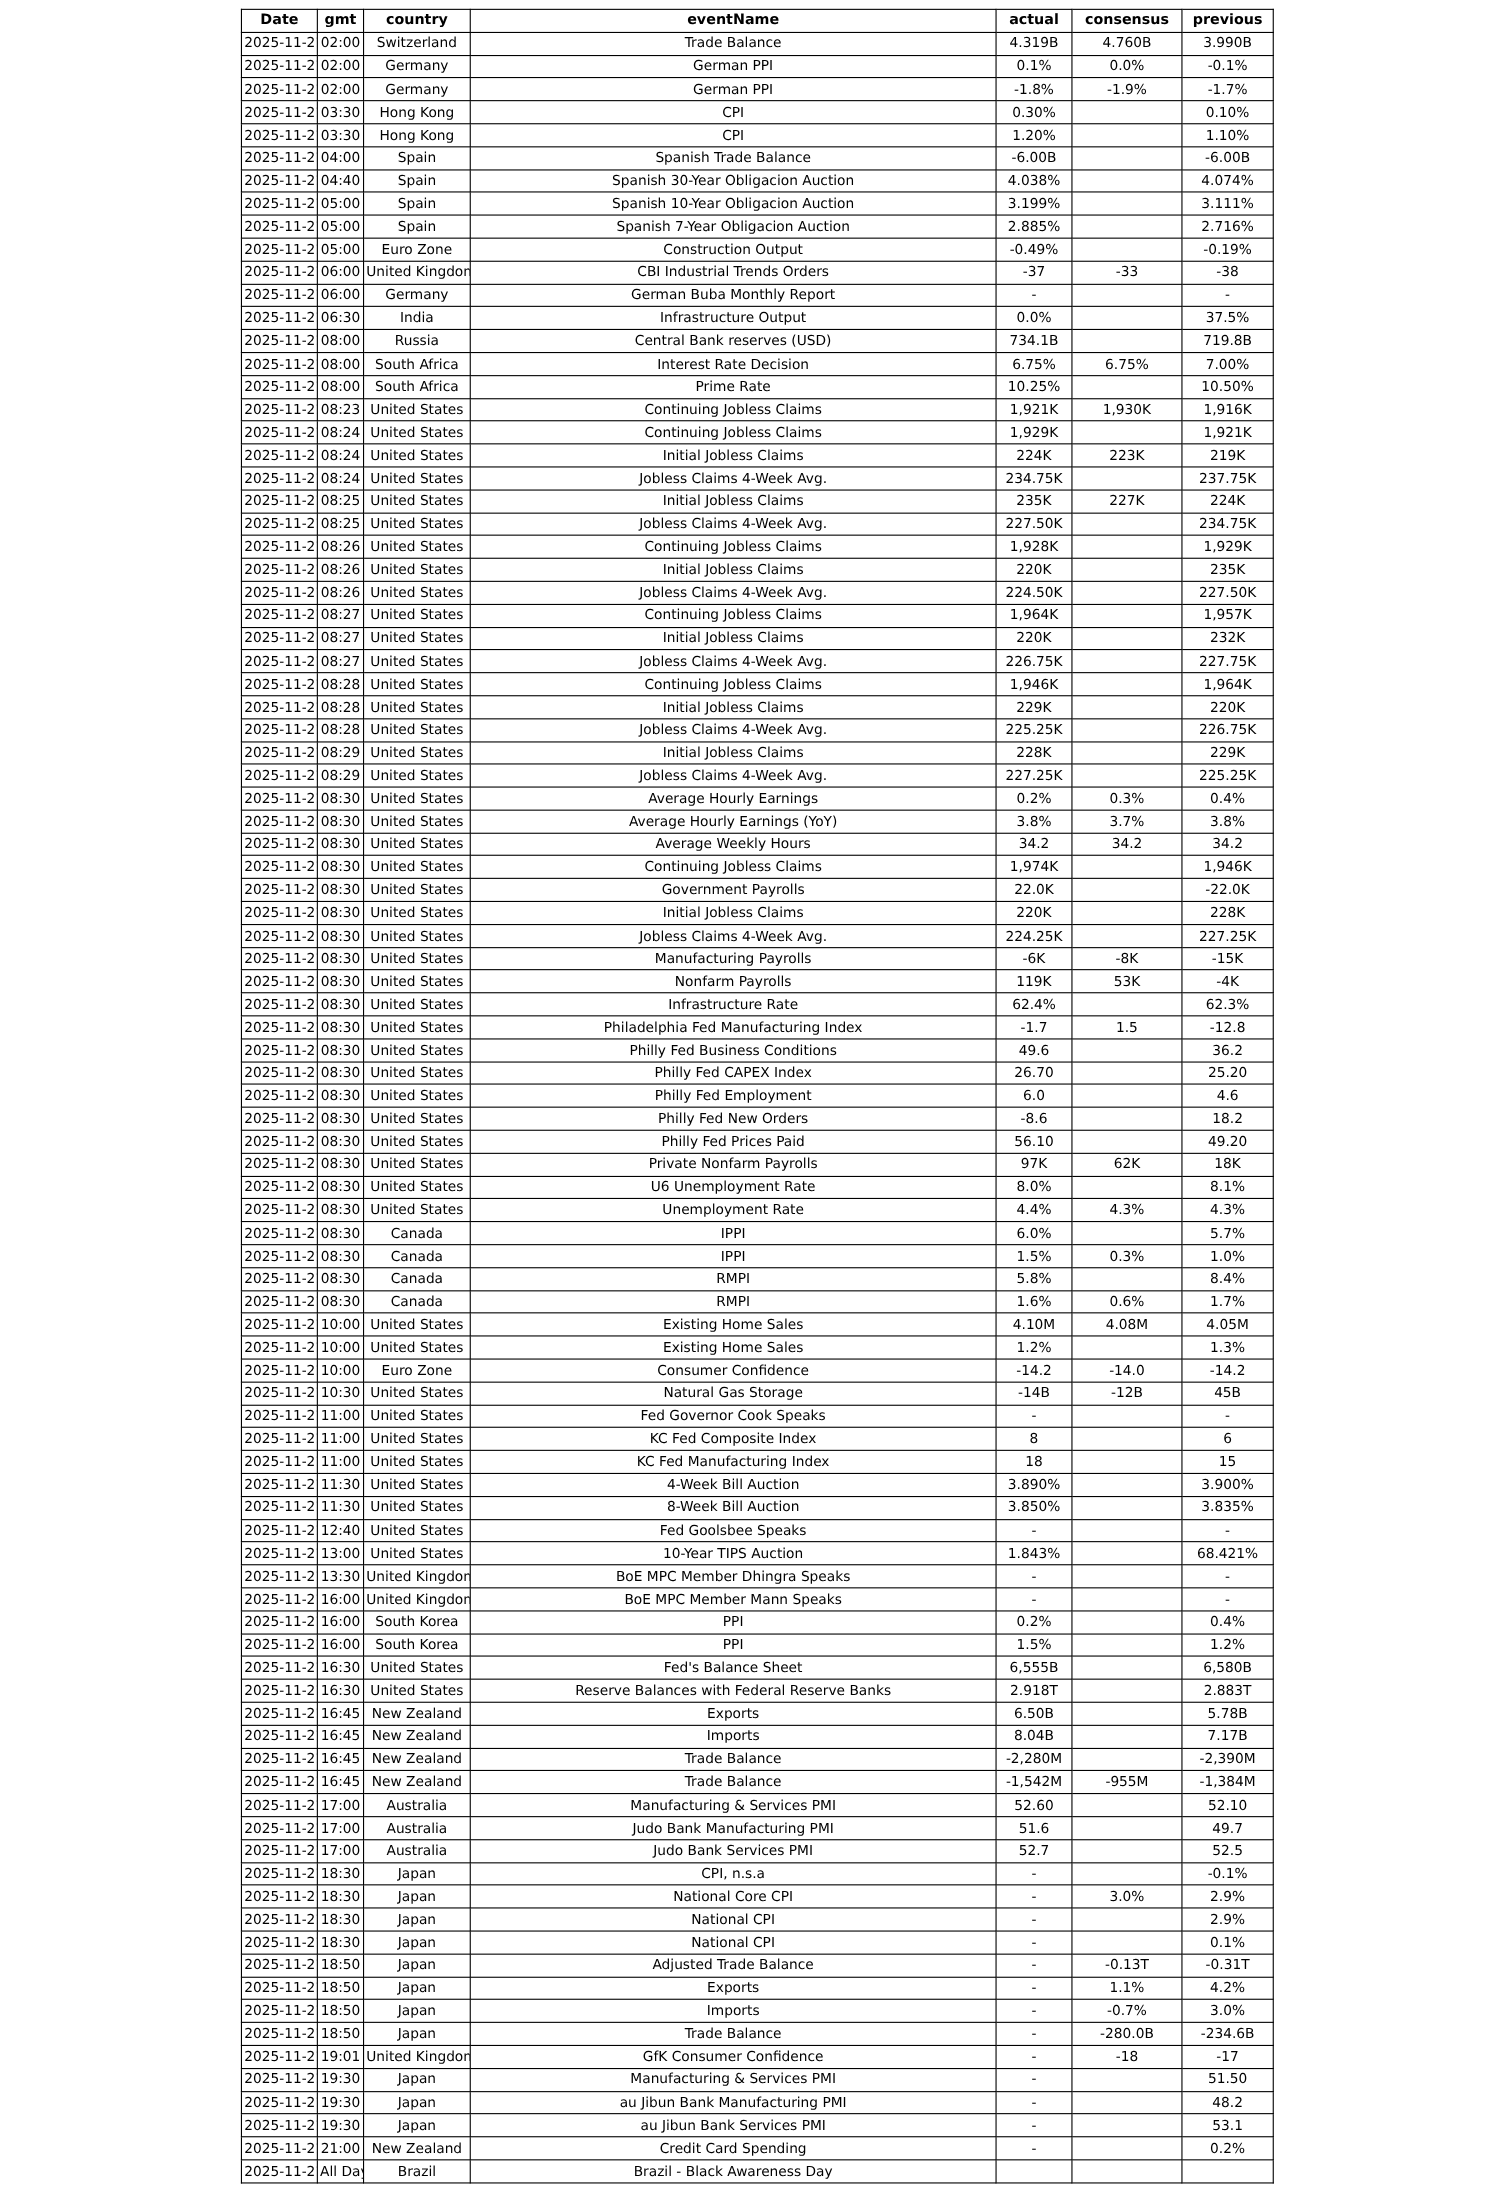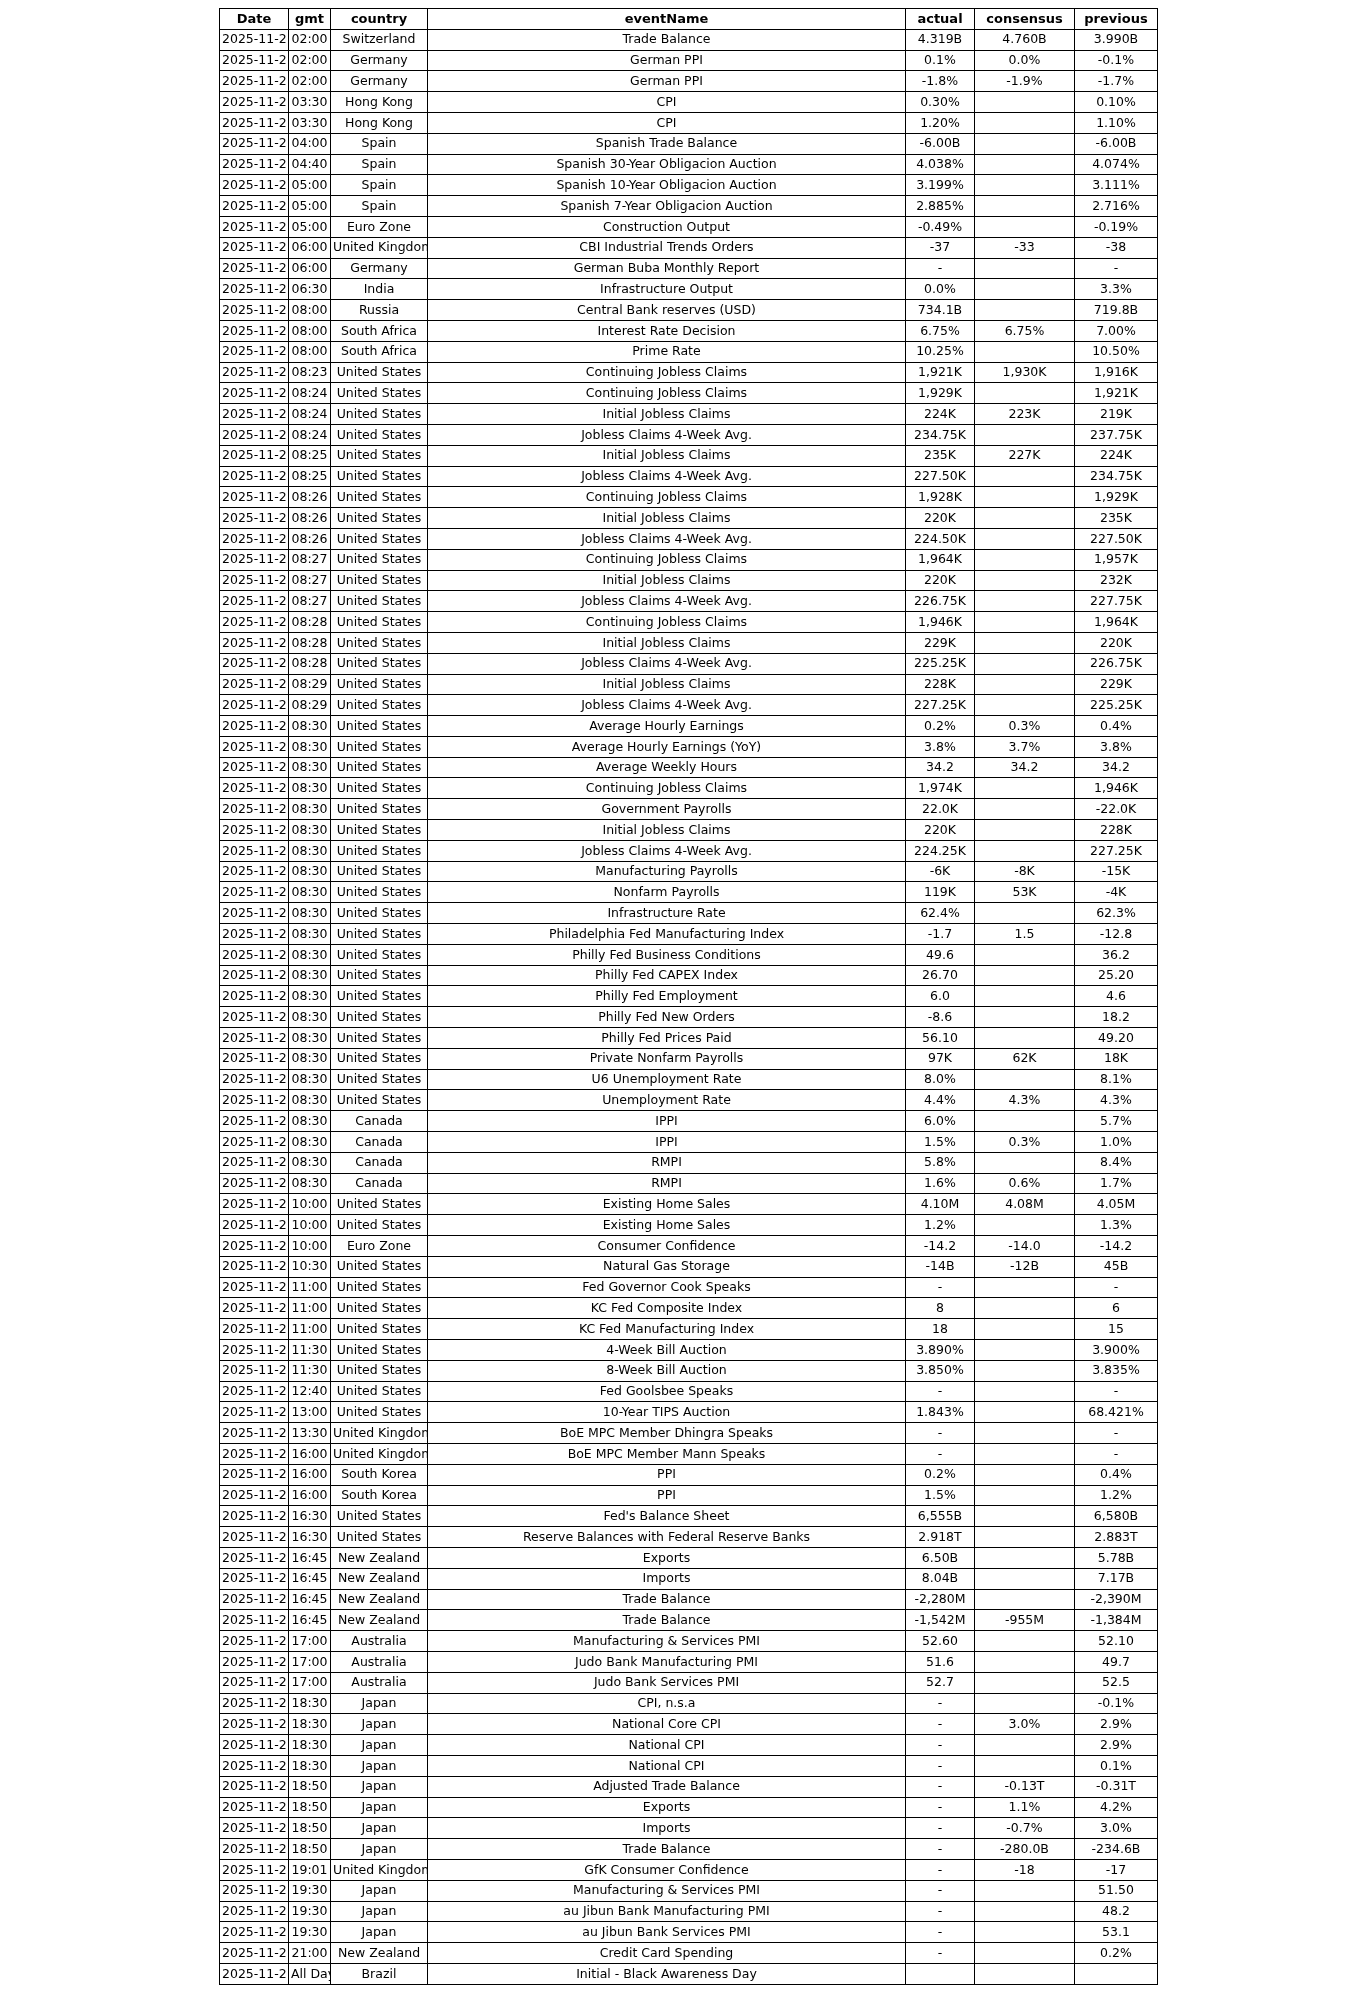--- a/index.html
+++ b/index.html
@@ -183,21 +183,21 @@
           <td></td>
           <td>-</td>
         </tr>
         <tr>
           <td>2025-11-21</td>
           <td>06:30</td>
           <td>India</td>
           <td>Infrastructure Output</td>
           <td>0.0%</td>
           <td></td>
-          <td>3.3%</td>
+          <td>37.5%</td>
         </tr>
         <tr>
           <td>2025-11-21</td>
           <td>08:00</td>
           <td>Russia</td>
           <td>Central Bank reserves (USD)</td>
           <td>734.1B</td>
           <td></td>
           <td>719.8B</td>
         </tr>
@@ -909,20 +909,20 @@
           <td>New Zealand</td>
           <td>Credit Card Spending</td>
           <td>-</td>
           <td></td>
           <td>0.2%</td>
         </tr>
         <tr>
           <td>2025-11-21</td>
           <td>All Day</td>
           <td>Brazil</td>
-          <td>Initial - Black Awareness Day</td>
+          <td>Brazil - Black Awareness Day</td>
           <td></td>
           <td></td>
           <td></td>
         </tr>
       </tbody>
   </table>
 </div>
 
 </body></html>

